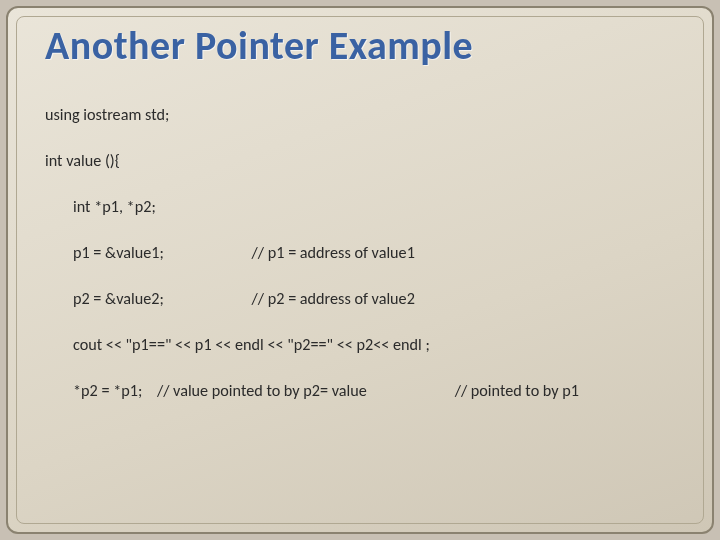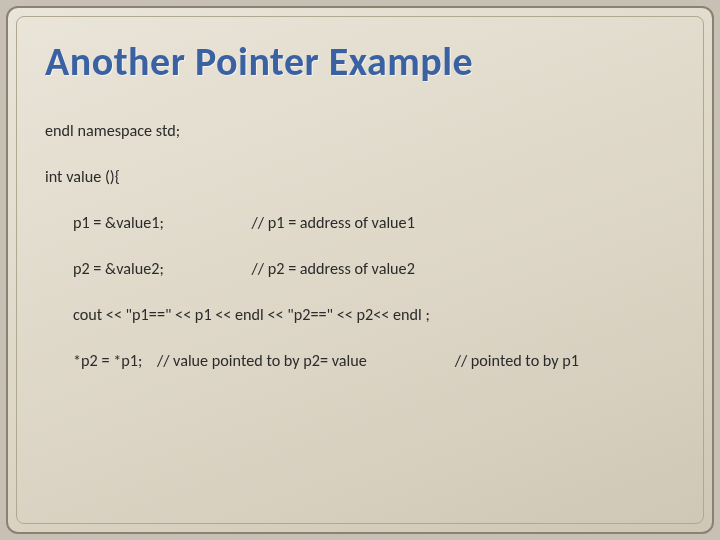--- a/index.html
+++ b/index.html
@@ -23,21 +23,21 @@
     box-sizing: border-box;
   }
   .slide-inner {
     position: absolute;
     top: 8px;
     left: 8px;
     right: 8px;
     bottom: 8px;
     border: 1px solid #b0a892;
     border-radius: 8px;
-    padding: 20px 28px 18px 28px;
+    padding: 4px 28px 18px 28px;
     box-sizing: border-box;
   }
   .title {
     color: #3a62a3;
     font-weight: 700;
     font-size: 40px;
     margin: 0 0 10px 0;
     letter-spacing: 0.5px;
     text-shadow: 1px 1px 0 rgba(255,255,255,0.6);
   }
@@ -50,22 +50,23 @@
   }
   .indent1 { padding-left: 28px; }
 </style>
 </head>
 <body>
 
 <div class="slide-outer">
   <div class="slide-inner">
     <h1 class="title">Another Pointer Example</h1>
     <div class="code">
-<div>endl namespace std;</div>
+<div>using iostream std;</div>
 <div>int value (){</div>
+<div class="indent1">int *p1, *p2;</div>
 <div class="indent1">p1 = &amp;value1;                        // p1 = address of value1</div>
 <div class="indent1">p2 = &amp;value2;                        // p2 = address of value2</div>
 <div class="indent1">cout &lt;&lt; "p1==" &lt;&lt; p1 &lt;&lt; endl &lt;&lt; "p2==" &lt;&lt; p2&lt;&lt; endl ;</div>
 <div class="indent1">*p2 = *p1;    // value pointed to by p2= value                        // pointed to by p1</div>
 
 
 
 
 
 

